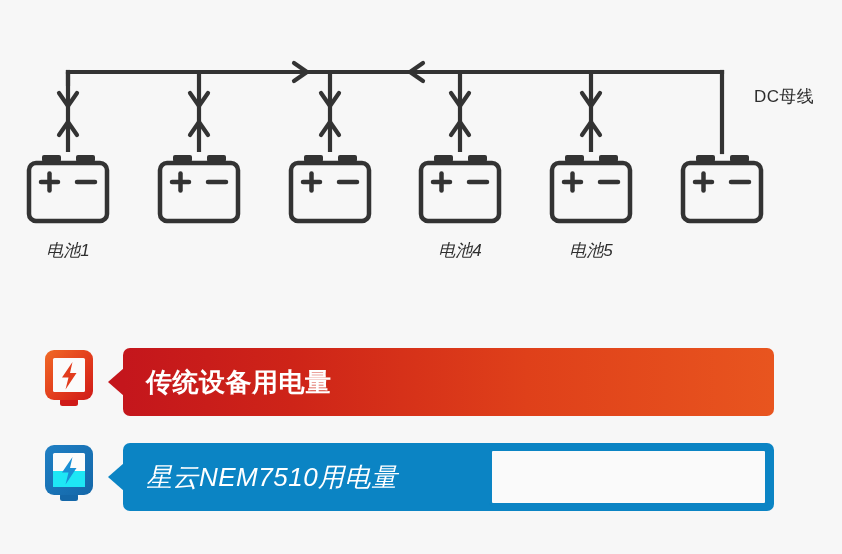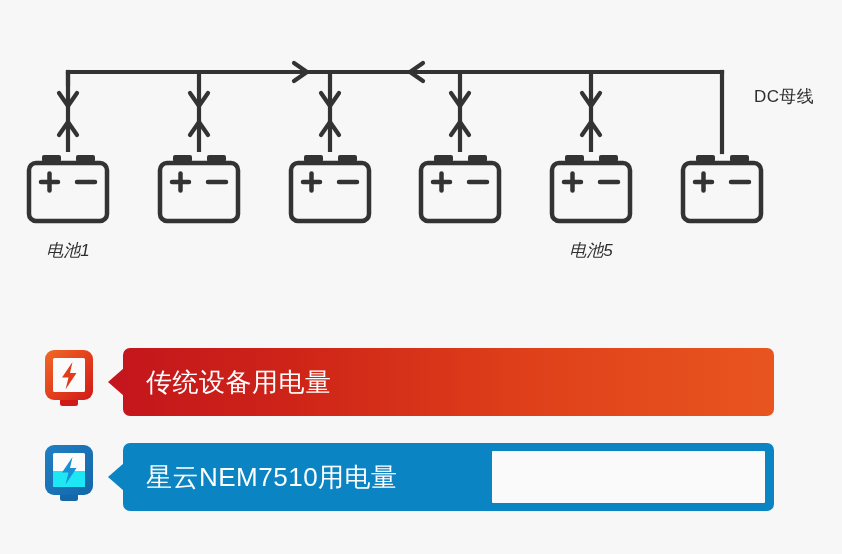--- a/index.html
+++ b/index.html
@@ -48,22 +48,22 @@
     font-style: italic;
   }
 
   
   .bar-row {
     position: absolute;
     left: 0;
     width: 842px;
     height: 72px;
   }
-  .bar-row.traditional { top: 344px; }
-  .bar-row.nebula      { top: 439px; }
+  .bar-row.traditional { top: 344px; font-weight: bold; }
+  .bar-row.nebula      { top: 439px; font-style: italic; }
 
   .meter-icon {
     position: absolute;
     left: 42px;
     top: 4px;
     width: 54px;
     height: 64px;
   }
 
   .bar-wrap {
@@ -202,20 +202,21 @@
     </g>
 
     <g>
       <use href="#battery-icon" transform="translate(722,192)"></use>
     </g>
   </svg>
 
   <div class="bus-label">DC母线</div>
 
   <div class="batt-label" style="left:8px">电池1</div>
+  <div class="batt-label" style="left:400px">电池4</div>
   <div class="batt-label" style="left:531px">电池5</div>
 
   <div class="bar-row traditional">
     <svg class="meter-icon" viewBox="0 0 54 64">
       <defs>
         <linearGradient id="redGrad" x1="0" y1="0" x2="1" y2="1">
           <stop offset="0%" stop-color="#f06a26"></stop>
           <stop offset="55%" stop-color="#e23c1d"></stop>
           <stop offset="100%" stop-color="#cf1a18"></stop>
         </linearGradient>

